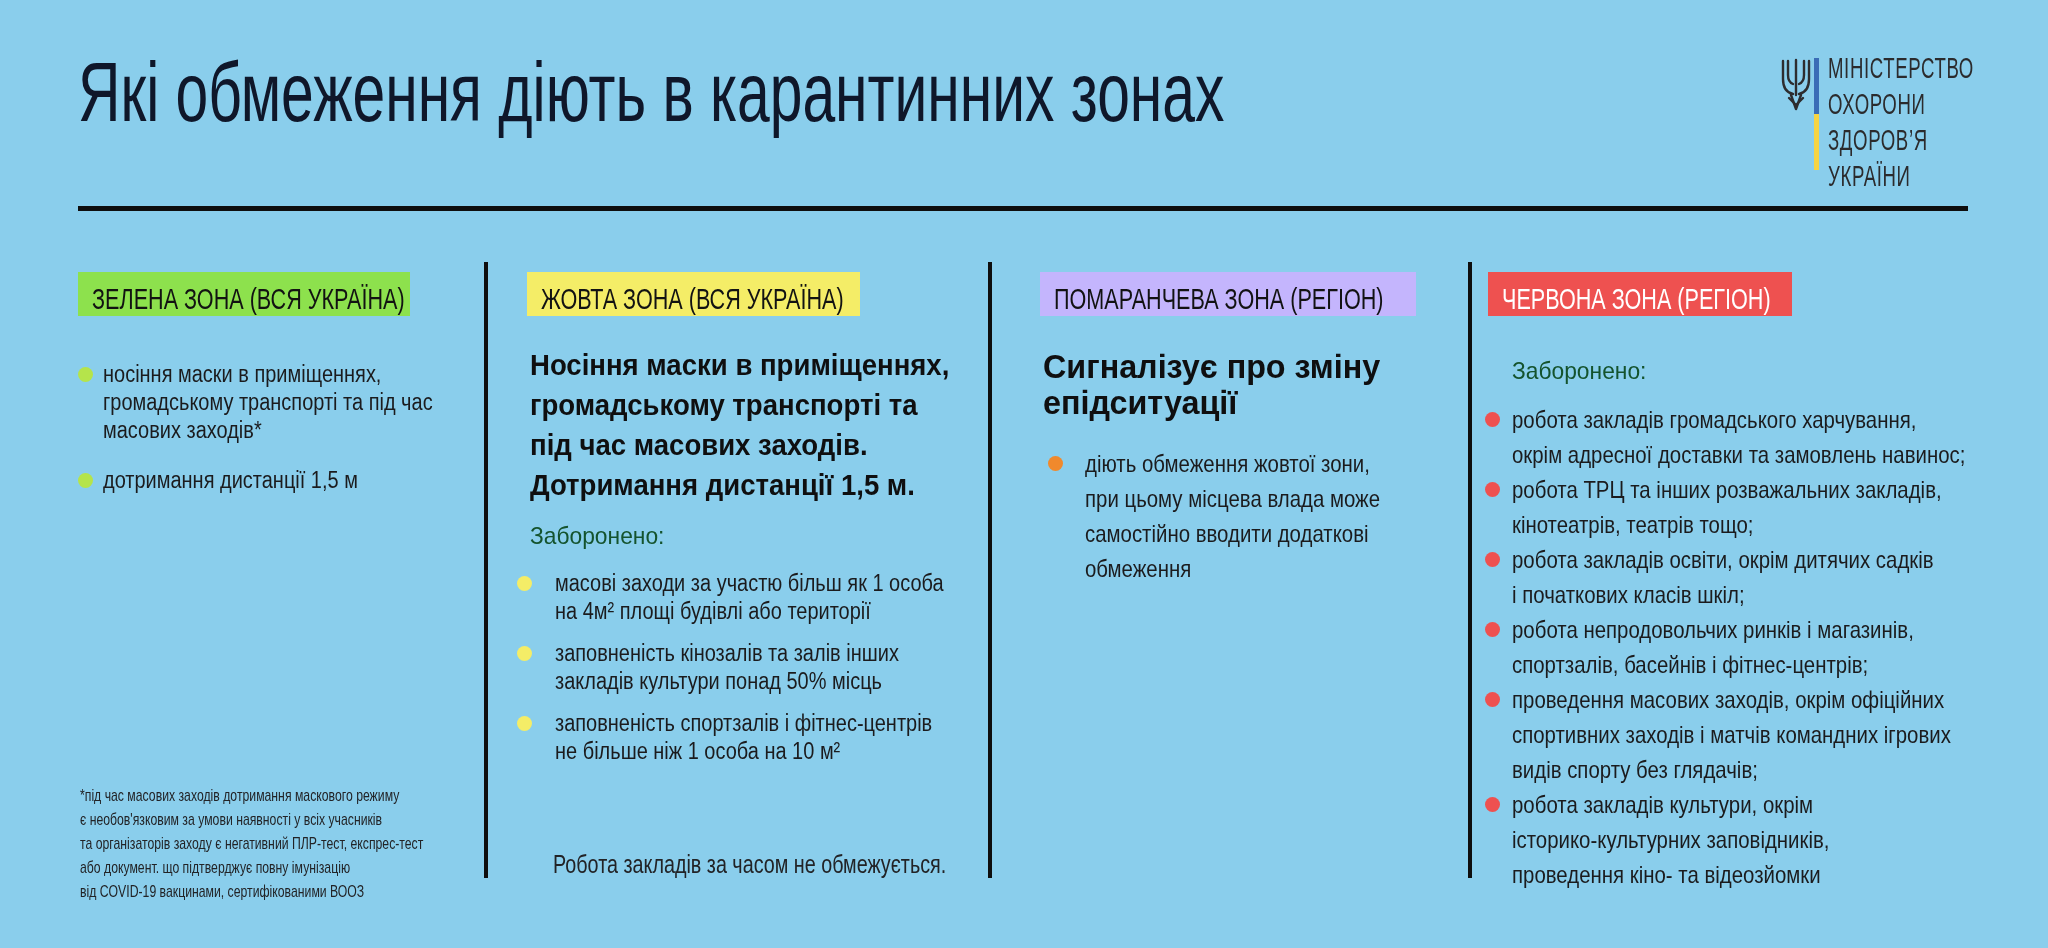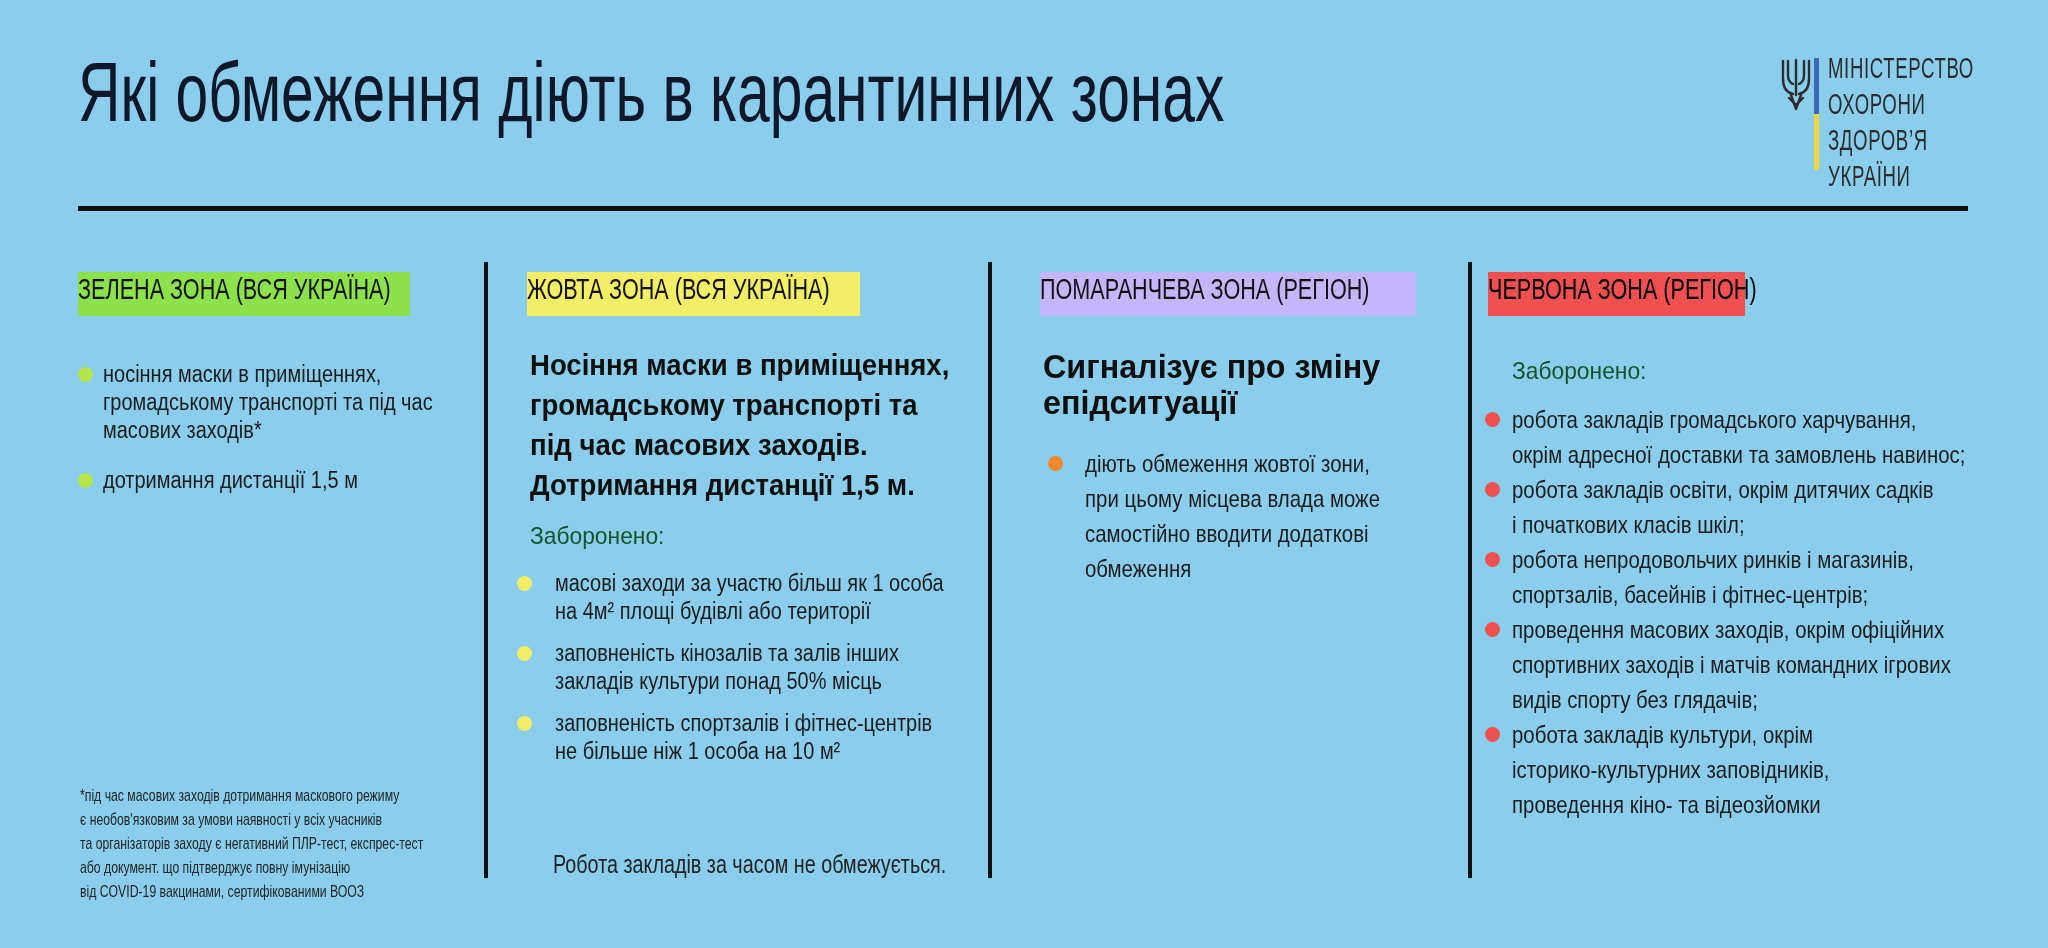--- a/index.html
+++ b/index.html
@@ -31,22 +31,22 @@
   .flagbar { position:absolute; left:42px; top:8px; width:5px; height:112px;
              background:linear-gradient(to bottom,#3A6CB6 0 50%,#F7D443 50% 100%); }
   .logo-text { position:absolute; left:56px; top:0px; font-size:30px; line-height:36px;
                font-weight:400; color:#2b2b2d; letter-spacing:1px; }
   .logo-text div { height:36px; }
 
   
   .vdiv { position:absolute; top:262px; width:4px; height:616px; background:#0e0e0e; }
 
   .col { position:absolute; top:272px; }
-  .badge { height:44px; display:flex; align-items:flex-start; box-sizing:border-box;
-           padding-left:0; font-size:30px; color:#121212; }
+  .badge { height:44px; display:flex; align-items:flex-end; box-sizing:border-box;
+           padding-left:14px; font-size:30px; color:#121212; }
   .bullets { list-style:none; margin:0; padding:0; }
   .bullet { display:flex; align-items:flex-start; }
   .dot { flex:none; width:15px; height:15px; border-radius:50%; margin-top:7px; }
   .btxt { font-size:23.5px; line-height:28px; color:#1b1b1d; }
   .btxt-lg { font-size:24px; line-height:35px; color:#1b1b1d; }
   .intro { font-weight:700; color:#0f0f10; }
   .forbidden { font-weight:400; color:#14532d; font-size:24px; line-height:38px; }
   .footnote { position:absolute; color:#222326; }
 </style>
 </head>
@@ -154,31 +154,36 @@
         <span class="dot" style="margin-left: 8px; margin-right: 22px; margin-top: 10px; background: rgb(240, 137, 44);"></span>
         <div class="btxt-lg cx cx85">діють обмеження жовтої зони,
 при цьому місцева влада може
 самостійно вводити додаткові
 обмеження</div>
       </li>
     </ul>
   </div>
 
   <div class="col" style="left:1483px; width:560px">
-    <div class="badge" style="width: 257px; margin-left: 5px; color: #000000; background: rgb(238, 81, 80);">
+    <div class="badge" style="width: 304px; margin-left: 5px; color: #ffffff; background: rgb(238, 81, 80);">
         <span class="cx cx72">ЧЕРВОНА ЗОНА (РЕГІОН)</span>
       </div>
     <div class="forbidden" style="margin:36px 0 0 29px">
       <span class="cx cx95">Заборонено:</span>
     </div>
     <ul class="bullets" style="margin-top:12px">
       <li class="bullet">
         <span class="dot" style="margin-left: 2px; margin-right: 12px; margin-top: 10px; background: rgb(238, 81, 80);"></span>
         <div class="btxt-lg cx cx85">робота закладів громадського харчування,
 окрім адресної доставки та замовлень навинос;</div>
+      </li>
+      <li class="bullet">
+        <span class="dot" style="margin-left: 2px; margin-right: 12px; margin-top: 10px; background: rgb(238, 81, 80);"></span>
+        <div class="btxt-lg cx cx85">робота ТРЦ та інших розважальних закладів,
+кінотеатрів, театрів тощо;</div>
       </li>
       <li class="bullet">
         <span class="dot" style="margin-left: 2px; margin-right: 12px; margin-top: 10px; background: rgb(238, 81, 80);"></span>
         <div class="btxt-lg cx cx85">робота закладів освіти, окрім дитячих садків
 і початкових класів шкіл;</div>
       </li>
       <li class="bullet">
         <span class="dot" style="margin-left: 2px; margin-right: 12px; margin-top: 10px; background: rgb(238, 81, 80);"></span>
         <div class="btxt-lg cx cx85">робота непродовольчих ринків і магазинів,
 спортзалів, басейнів і фітнес-центрів;</div>

